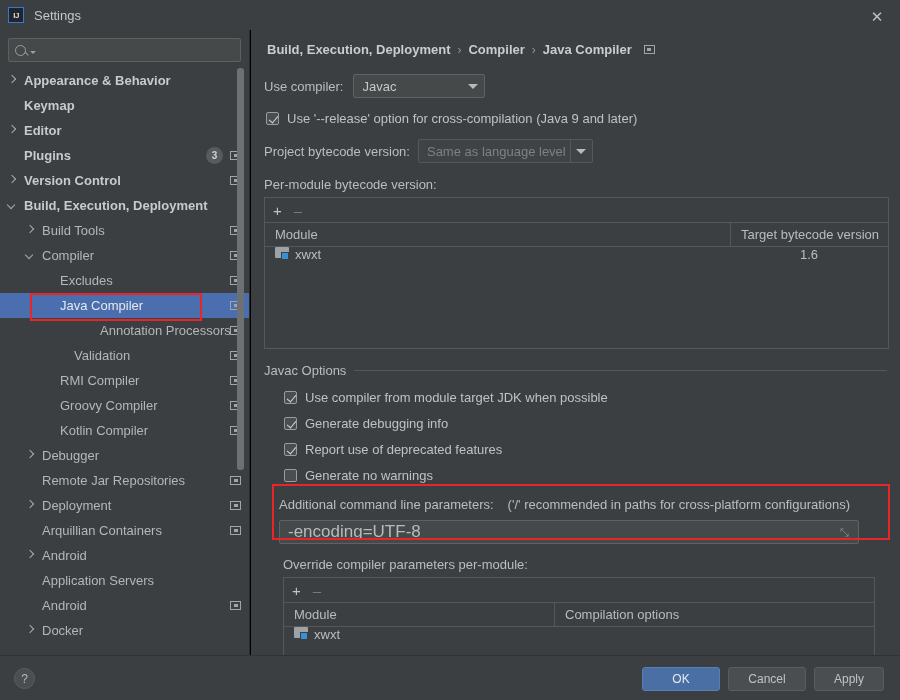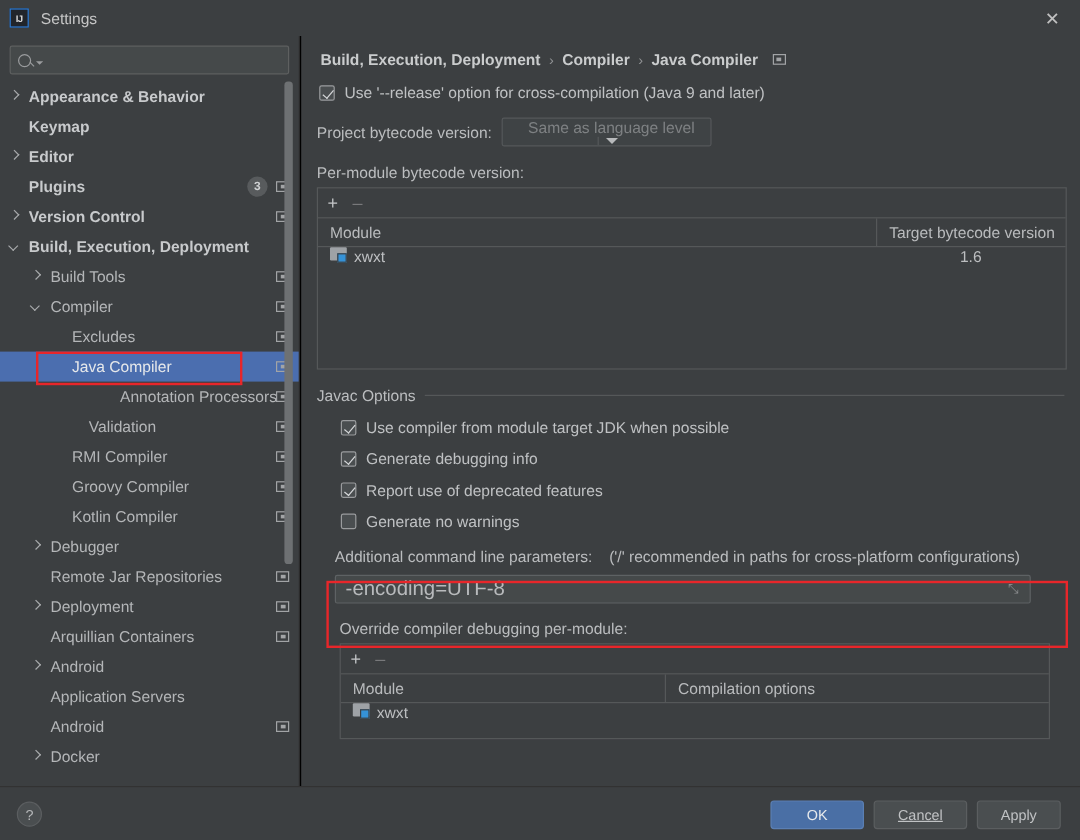--- a/index.html
+++ b/index.html
@@ -178,21 +178,21 @@
   .combo .cval { flex: 1; }
   .combo .carrow {
     width: 22px; display: flex; align-items: center; justify-content: center;
   }
   .combo .carrow i {
     width: 0; height: 0; display: block;
     border-left: 5px solid transparent;
     border-right: 5px solid transparent;
     border-top: 5px solid #b8babc;
   }
-  .combo.disabled { color: #7e8183; background: #3f4345; border-color: #55585a; flex-direction: column; }
+  .combo.disabled { color: #7e8183; background: #3f4345; border-color: #55585a; }
   .combo.split .carrow {
     border-left: 1px solid #55585a; height: 100%;
   }
 
   .chk-row { display: flex; align-items: center; gap: 8px; font-size: 13px; color: #bfc1c3; }
   .chk {
     width: 13px; height: 13px; flex: none;
     border: 1px solid #9a9c9e; background: #4a4e50;
     border-radius: 2px; position: relative; cursor: pointer;
   }
@@ -293,21 +293,21 @@
     display: flex; align-items: center; justify-content: center;
     cursor: pointer;
   }
   .btn.primary {
     background: #4a6fa5; border: 1px solid #5b7fb3; color: #e8eaec;
     width: 78px; left: 642px;
   }
   .btn.ghost {
     background: #4a4e50; border: 1px solid #5b5e60; color: #c0c2c4;
   }
-  .btn.cancel { width: 78px; left: 728px; text-decoration: underline; }
+  .btn.cancel { width: 78px; left: 728px; }
   .btn.apply  { width: 70px; left: 814px; }
 </style>
 </head>
 <body>
 
 <div id="app">
 
   <div class="titlebar">
     <div class="ij-logo">IJ</div>
     <div class="title-text">Settings</div>
@@ -441,20 +441,29 @@
 
     <div class="breadcrumb" id="breadcrumb">
         <span>Build, Execution, Deployment</span>
         <span class="crumb-sep">›</span>
         <span>Compiler</span>
         <span class="crumb-sep">›</span>
         <span>Java Compiler</span>
         <span class="bc-scope"></span>
       </div>
 
+    <div class="row" style="margin:17px 0 0 13px;">
+      <span class="lbl">Use compiler:</span>
+      <span class="combo" style="margin-left:10px;width:132px;">
+        <span class="cval">Javac</span>
+        <span class="carrow">
+            <i></i>
+          </span>
+      </span>
+    </div>
 
     <div class="chk-row" style="margin:13px 0 0 15px;">
       <span class="chk checked"></span>
       <span>Use '--release' option for cross-compilation (Java 9 and later)</span>
     </div>
 
     <div class="row" style="margin:13px 0 0 13px;">
       <span class="lbl">Project bytecode version:</span>
       <span class="combo split disabled" style="margin-left:8px;width:175px;">
         <span class="cval">Same as language level</span>
@@ -511,21 +520,21 @@
     <div class="row" style="margin:14px 0 0 28px;">
       <span class="lbl">Additional command line parameters:</span>
       <span class="lbl" style="margin-left:14px;">('/' recommended in paths for cross-platform configurations)</span>
     </div>
 
     <div class="txtfield" style="margin:8px 0 0 28px;width:580px;">
       <input type="text" value="-encoding=UTF-8" style="">
       <span class="expand-ic">⤡</span>
     </div>
 
-    <div class="panel-label" style="margin:13px 0 5px 32px;">Override compiler debugging per-module:</div>
+    <div class="panel-label" style="margin:13px 0 5px 32px;">Override compiler parameters per-module:</div>
 
     <div class="tbl-wrap" style="margin-left:32px;width:592px;height:80px;">
       <div class="tbl-toolbar">
         <span class="tb-plus">+</span>
         <span class="tb-minus">–</span>
       </div>
       <div class="tbl-head">
         <div class="th" style="width:270px;">Module</div>
         <div class="th sep" style="width:320px;">Compilation options</div>
       </div>

